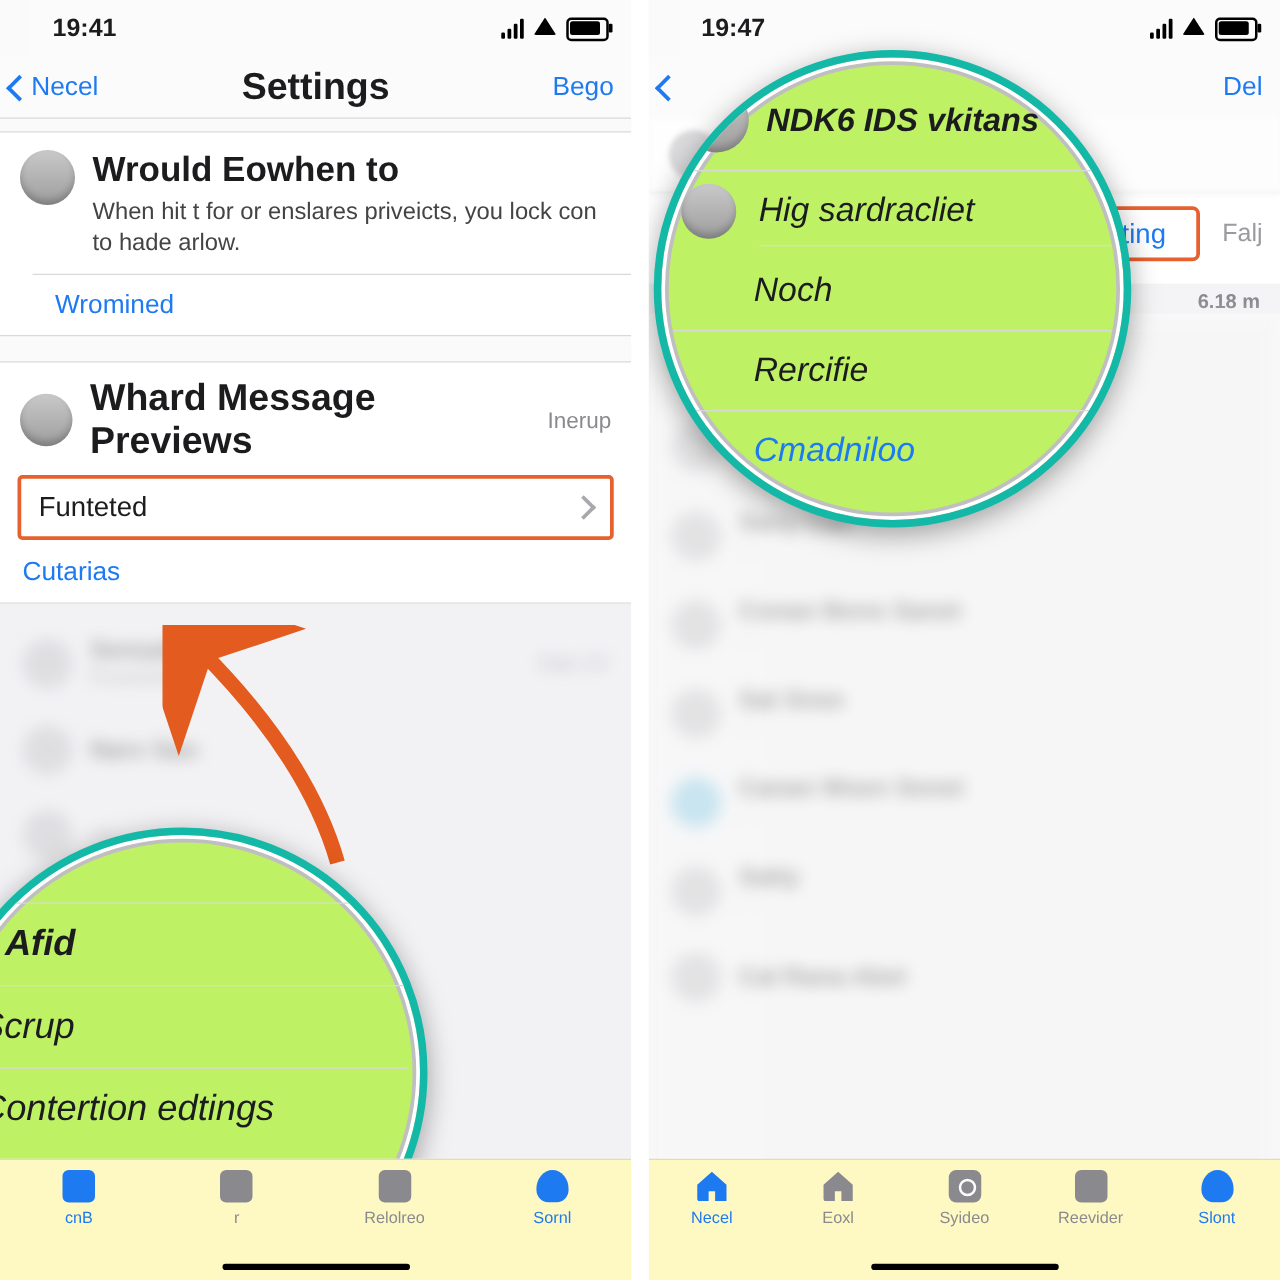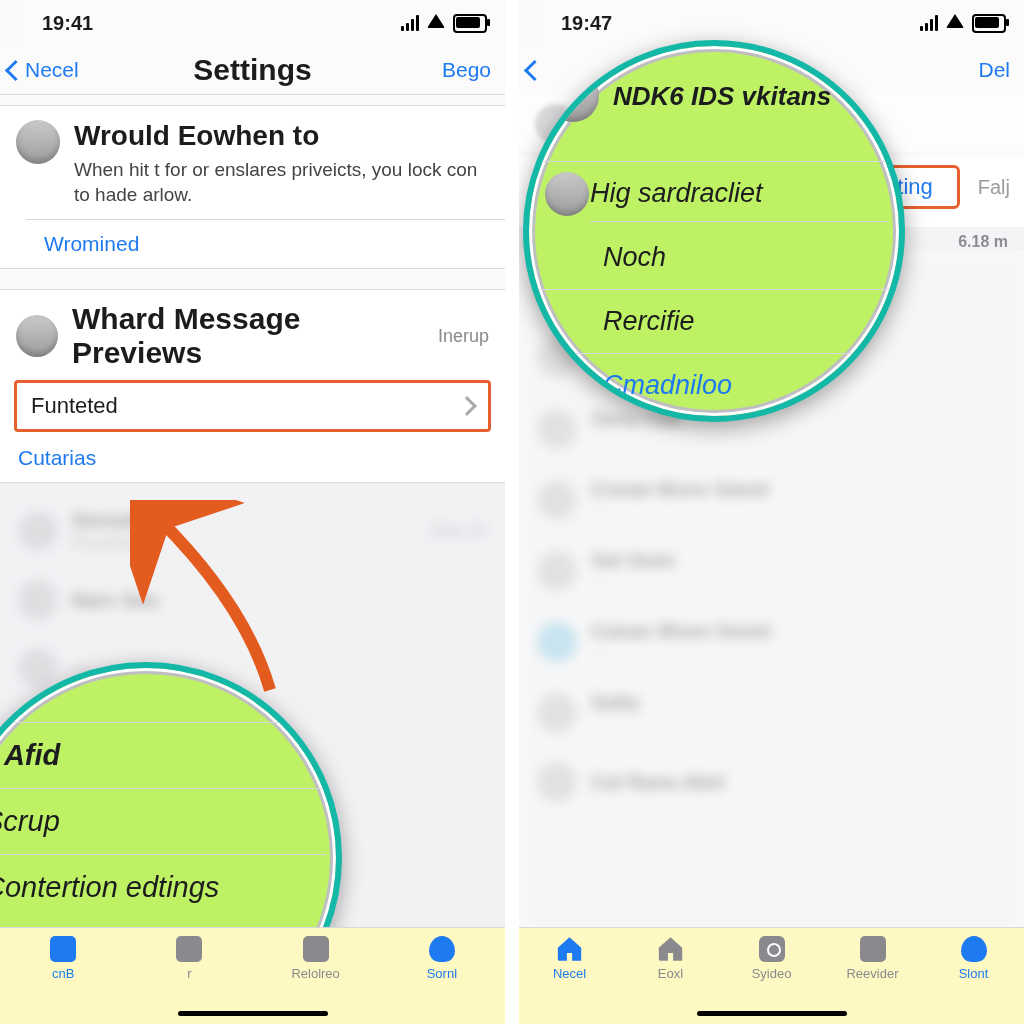--- a/index.html
+++ b/index.html
@@ -283,21 +283,21 @@
           </div>
         </div>
     </div>
 
     <div class="mag" style="left:4px;top:40px;width:370px;height:370px;">
       <div class="inner" style="padding-top:6px;">
         <div style="display:flex;align-items:center;gap:14px;padding:8px 8px 14px;">
           <div class="avatar" style="width:52px;height:52px;"></div>
           <div class="mhdr" style="font-size:26px;">NDK6 IDS vkitans</div>
         </div>
-        <div style="display:flex;align-items:center;gap:1px;border-top:1px solid var(--border);margin-top:25px;">
+        <div style="display:flex;align-items:center;gap:18px;border-top:1px solid var(--border);">
           <div class="avatar" style="width:44px;height:44px;margin:10px 0 10px 6px;"></div>
           <div style="flex:1;">
             <div class="mrow" style="padding:12px 0;border-top:none;">Hig sardracliet</div>
           </div>
         </div>
         <div class="mrow" style="padding-left:64px;">Noch</div>
         <div class="mrow" style="padding-left:64px;">Rercifie</div>
         <div class="mrow" style="padding-left:64px;border-bottom:none;color:var(--blue);font-weight:500;">Cmadniloo</div>
       </div>
     </div>

